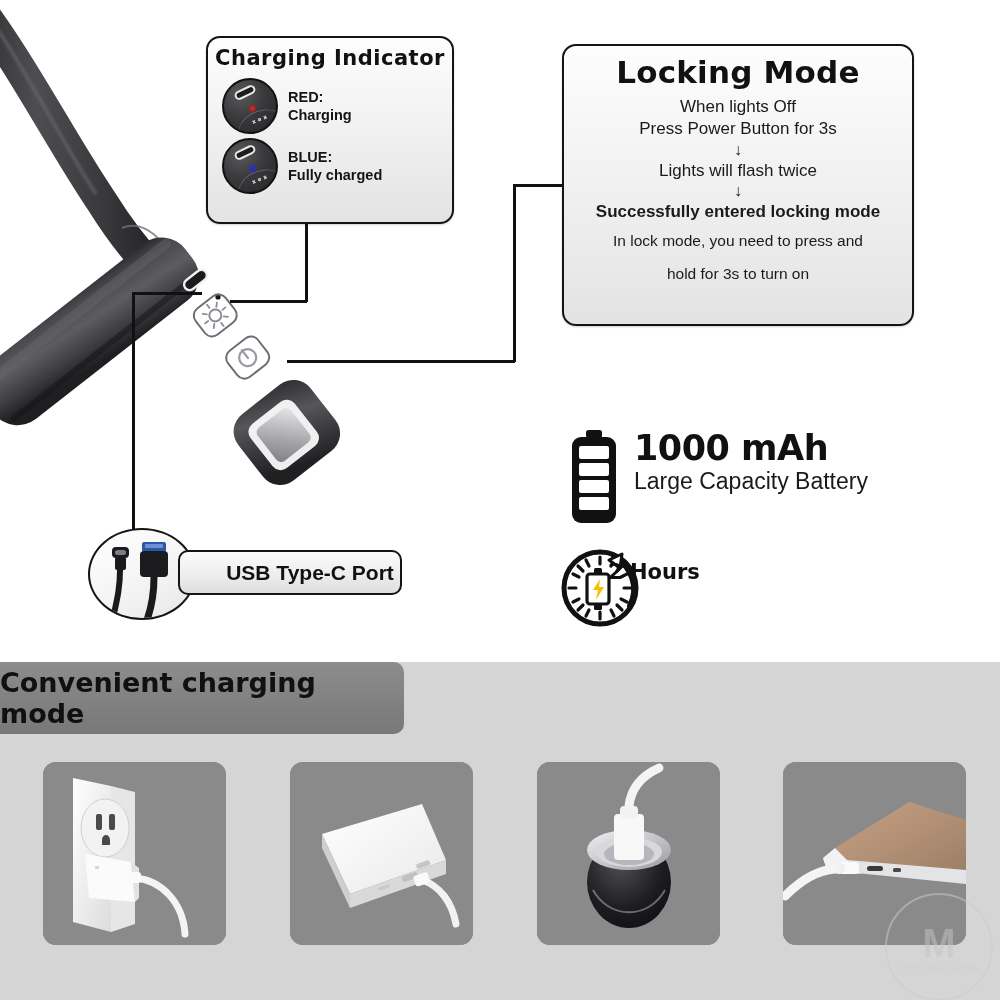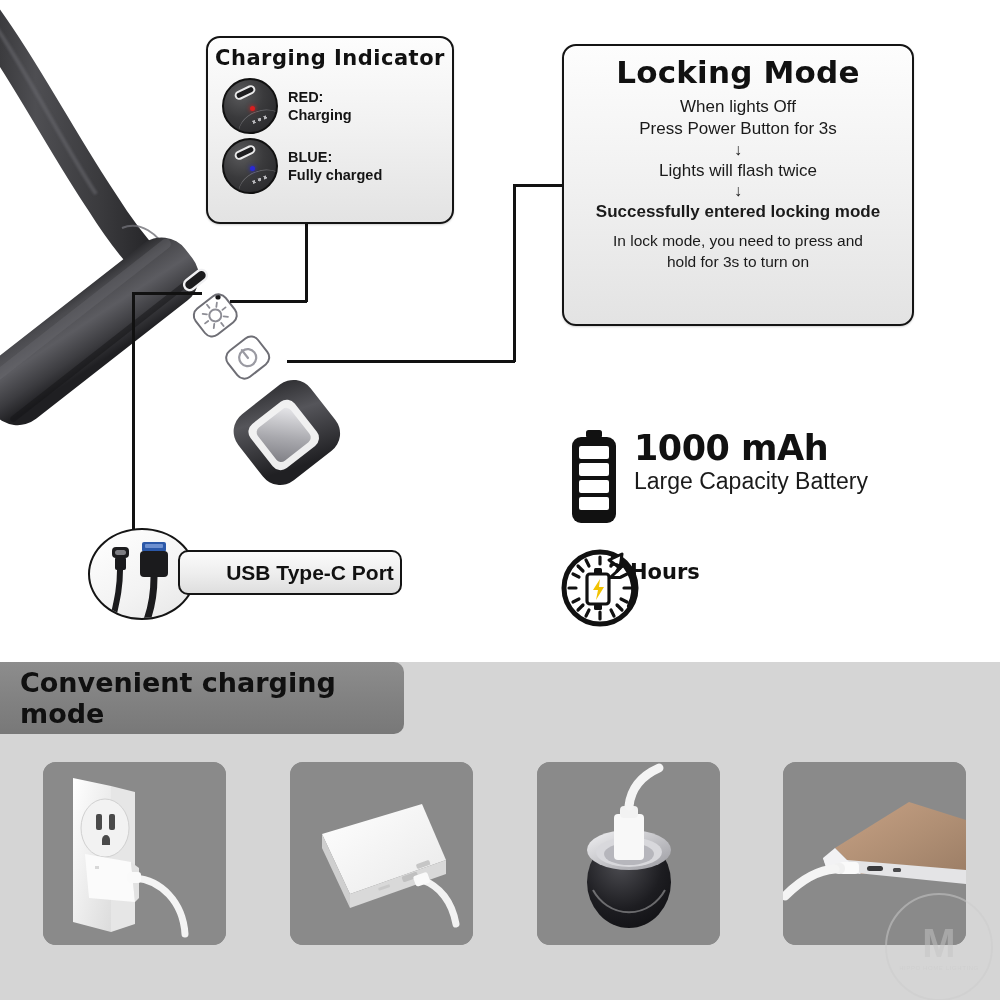--- a/index.html
+++ b/index.html
@@ -121,21 +121,21 @@
 
   
   #bottom { position:absolute; left:0; top:662px; width:1000px; height:338px; background:#d5d5d5; }
   #banner {
     position:absolute; left:0; top:0; width:404px; height:72px;
     background:linear-gradient(180deg,#8d8d8d 0%,#828282 50%,#787878 100%);
     border-radius:0 10px 10px 0;
     display:flex; align-items:center;
   }
   #banner .txt {
-    font-size:27px; font-weight:bold; color:#101010; padding-left:20px;
+    font-size:27px; font-weight:bold; color:#101010; 
     font-family:"DejaVu Sans", sans-serif;
   }
 
   .tile {
     position:absolute; top:100px; width:183px; height:183px;
     background:#8a8a8a; border-radius:13px; overflow:hidden;
   }
   .tile.t1 { left:43px; }
   .tile.t2 { left:290px; }
   .tile.t3 { left:537px; }
@@ -280,21 +280,21 @@
     <div class="panel" id="panel-locking">
       <div class="lm-title">Locking Mode</div>
       <div class="lm-body">
         <div class="lm-line">When lights Off</div>
         <div class="lm-line">Press Power Button for 3s</div>
         <div class="lm-arrow">↓</div>
         <div class="lm-line">Lights will flash twice</div>
         <div class="lm-arrow">↓</div>
         <div class="lm-strong">Successfully entered locking mode</div>
         <div class="lm-note">In lock mode, you need to press and</div>
-        <div class="lm-note" style="margin-top:0;">hold for 3s to turn on</div>
+        <div class="lm-note" style="margin-top:12px;">hold for 3s to turn on</div>
       </div>
     </div>
 
     <div id="usbc-circle">
       <svg width="108" height="92" viewBox="0 0 108 92">
 
         <rect x="22" y="17" width="17" height="11" rx="4" fill="#1b1b1d"></rect>
         <rect x="25" y="20" width="11" height="5" rx="2.5" fill="#7d7d82"></rect>
         <rect x="25" y="27" width="11" height="13" rx="2" fill="#1b1b1d"></rect>
         <path d="M 30 40 C 30 58, 27 70, 23 88" stroke="#1b1b1d" stroke-width="6" fill="none" stroke-linecap="round"></path>

